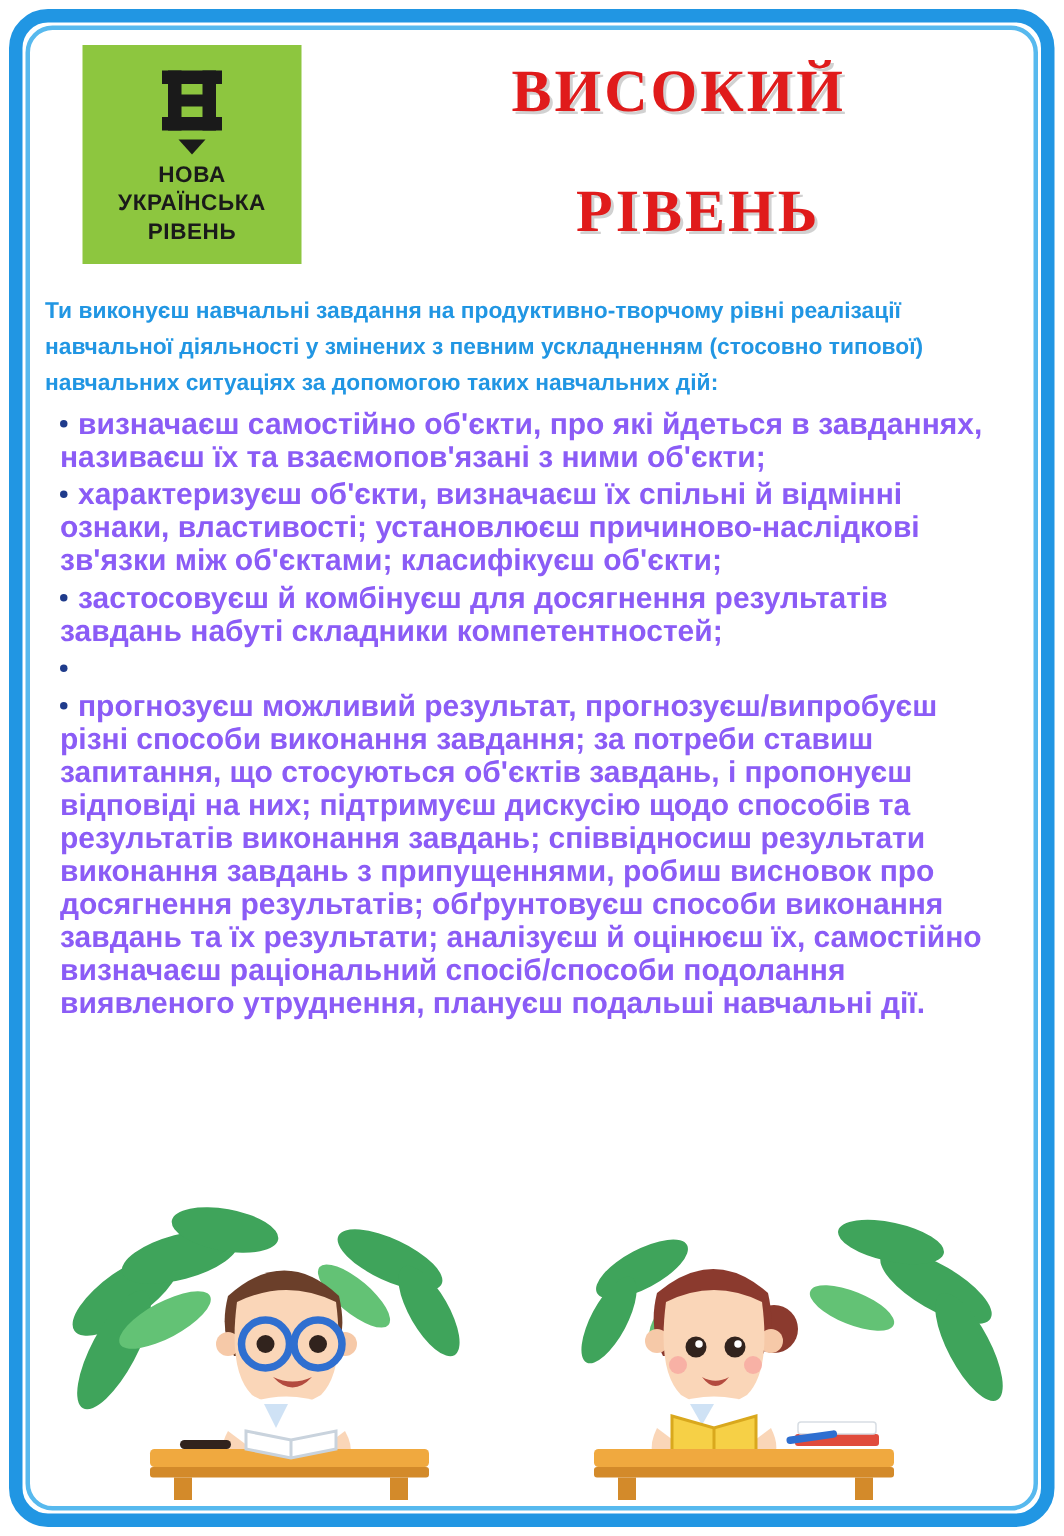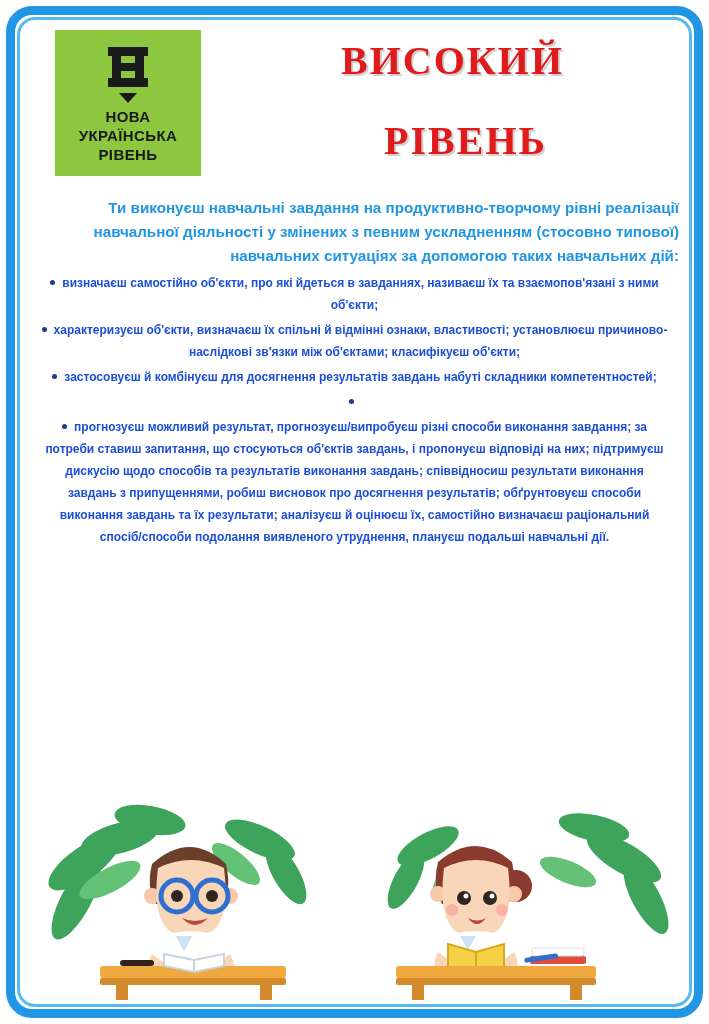--- a/index.html
+++ b/index.html
@@ -140,36 +140,36 @@
     margin-left: 26px;
     text-align: center;
   }
 
   
   .intro {
     color: #2196e3;
     font-weight: bold;
     font-size: 15.2px;
     line-height: 24px;
-    text-align: right;
+    text-align: left;
     padding: 0 6px;
     margin-top: 4px;
   }
   .bullets {
     list-style: none;
     margin: 4px 0 0 0;
     padding: 0 4px;
   }
   .bullets li {
     position: relative;
-    color: #1d4ed8;
+    color: #8b5cf6;
     font-weight: bold;
-    font-size: 12px;
+    font-size: 20px;
     line-height: 22px;
-    text-align: center;
+    text-align: left;
     margin-bottom: 3px;
     padding: 0 12px;
   }
   .bullets li .dot {
     display: inline-block;
     width: 5px;
     height: 5px;
     border-radius: 50%;
     background: #1f3b8b;
     vertical-align: middle;

